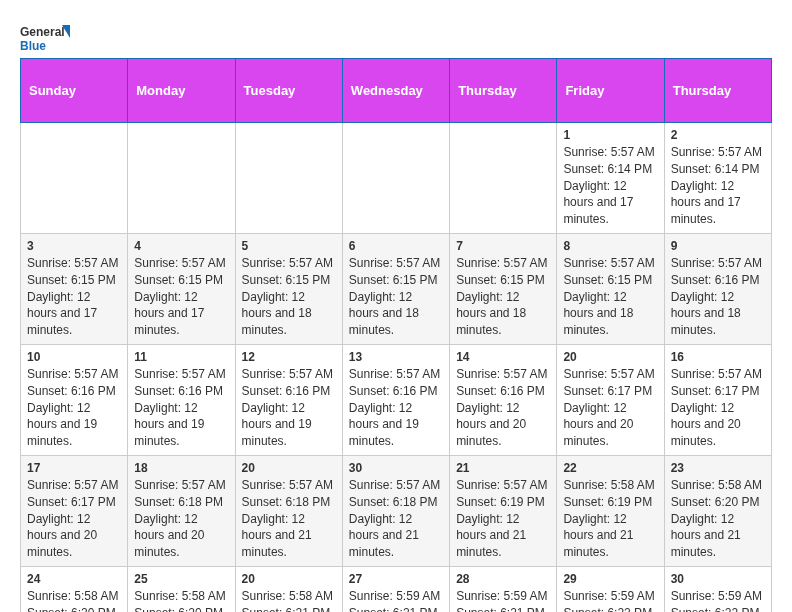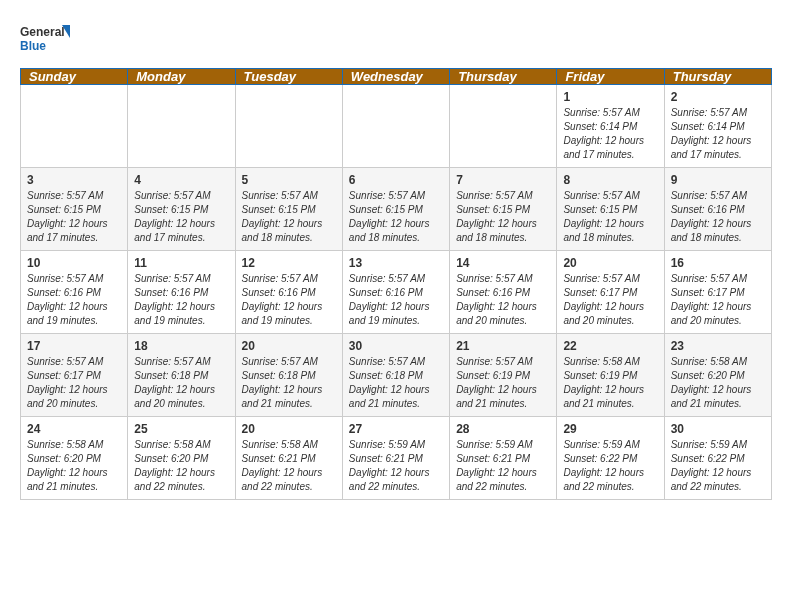--- a/index.html
+++ b/index.html
@@ -7,21 +7,20 @@
       font-family: Arial, sans-serif;
       background: #fff;
       width: 792px;
       min-height: 612px;
       padding: 20px;
     }
     .header {
       display: flex;
       justify-content: space-between;
       align-items: flex-end;
-      margin-bottom: 10px;
     }
     .logo {
       display: flex;
       align-items: center;
       gap: 4px;
     }
     .title-block {
       text-align: right;
     }
     .month-title {
@@ -32,27 +31,26 @@
     .subtitle {
       font-size: 14px;
       color: #555;
     }
     .calendar {
       width: 100%;
       border-collapse: collapse;
       border: 1px solid #ccc;
     }
     .calendar th {
-      background-color: #a16207;
+      background-color: #d946ef;
       color: #fff;
       text-align: left;
-      padding: 0 8px;
+      padding: 24px 8px;
       font-size: 13px;
       border: 1px solid #1a6bb5;
-      font-style: italic;
     }
     .calendar td {
       vertical-align: top;
       padding: 5px 6px;
       border: 1px solid #ccc;
       font-size: 10px;
       color: #333;
       width: calc(100% / 7);
       min-height: 80px;
       background: #fff;
@@ -60,24 +58,23 @@
     .calendar tr:nth-child(even) td {
       background: #f5f5f5;
     }
     .day-number {
       font-size: 12px;
       font-weight: bold;
       display: block;
       margin-bottom: 2px;
     }
     .day-info {
-      font-size: 10px;
+      font-size: 12px;
       line-height: 1.4;
       color: #333;
-      font-style: italic;
     }
     .empty-cell {
       background: #fff !important;
     }
   </style>
 </head>
 <body>
 
 <div class="header">
   <div class="logo">

